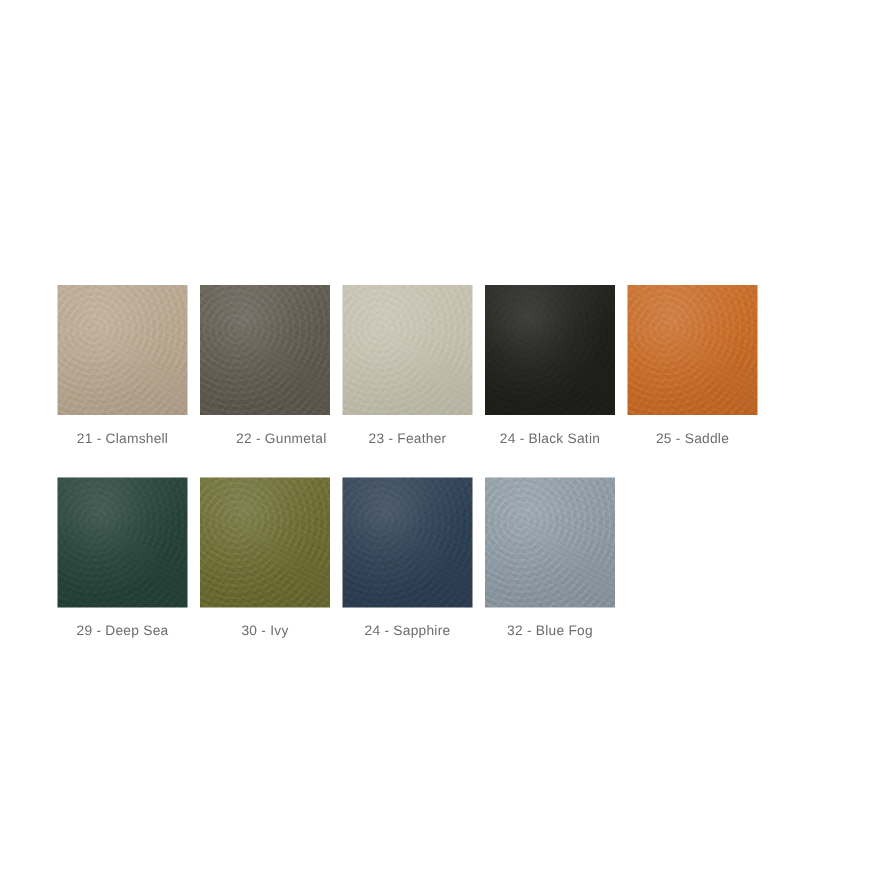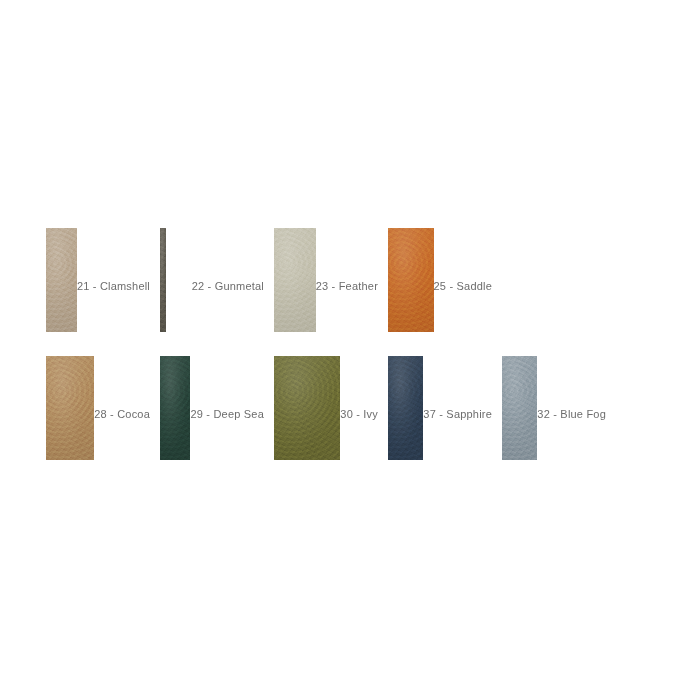--- a/index.html
+++ b/index.html
@@ -32,21 +32,21 @@
     display: grid;
     grid-template-columns: repeat(6, 104px);
     grid-auto-rows: auto;
     column-gap: 10px;
     row-gap: 0px;
   }
 
   .swatch-cell {
     width: 104px;
     display: flex;
-    flex-direction: row;
+    flex-direction: column;
     align-items: center;
     padding-left: 32px;
   }
 
   .swatch-chip {
     width: 104px;
     height: 104px;
     position: relative;
     overflow: hidden;
     background-color: #cccccc;
@@ -130,38 +130,38 @@
       </div>
       <div class="swatch-cell">
         <div class="swatch-chip" style="background-color: rgb(94, 90, 79);"></div>
         <div class="swatch-label" style="color: rgb(109, 109, 109); margin-left: 26px;">22 - Gunmetal</div>
       </div>
       <div class="swatch-cell">
         <div class="swatch-chip" style="background-color: rgb(195, 192, 174);"></div>
         <div class="swatch-label" style="color: rgb(109, 109, 109); text-align: right;">23 - Feather</div>
       </div>
       <div class="swatch-cell">
+        <div class="swatch-chip" style="background-color: rgb(30, 30, 26);"></div>
+        <div class="swatch-label" style="color: rgb(109, 109, 109);">24 - Black Satin</div>
+      </div>
+      <div class="swatch-cell">
         <div class="swatch-chip" style="background-color: rgb(199, 107, 40);"></div>
         <div class="swatch-label" style="color: rgb(109, 109, 109);">25 - Saddle</div>
       </div>
       <div class="row-gap-spacer"></div>
-      <div class="swatch-cell">
-        <div class="swatch-chip" style="background-color: rgb(176, 138, 92);"></div>
-        <div class="swatch-label" style="color: rgb(109, 109, 109);">28 - Cocoa</div>
-      </div>
       <div class="swatch-cell">
         <div class="swatch-chip" style="background-color: rgb(38, 66, 56);"></div>
         <div class="swatch-label" style="color: rgb(109, 109, 109); margin-top: 12px;">29 - Deep Sea</div>
       </div>
       <div class="swatch-cell">
         <div class="swatch-chip" style="background-color: rgb(107, 107, 51);"></div>
         <div class="swatch-label" style="color: rgb(109, 109, 109); text-align: center;">30 - Ivy</div>
       </div>
       <div class="swatch-cell">
         <div class="swatch-chip" style="background-color: rgb(46, 63, 83);"></div>
-        <div class="swatch-label" style="color: rgb(109, 109, 109);">37 - Sapphire</div>
+        <div class="swatch-label" style="color: rgb(109, 109, 109);">24 - Sapphire</div>
       </div>
       <div class="swatch-cell">
         <div class="swatch-chip" style="background-color: rgb(141, 154, 163);"></div>
         <div class="swatch-label" style="color: rgb(109, 109, 109);">32 - Blue Fog</div>
       </div>
     </div>
 </div>
 
 </body></html>

